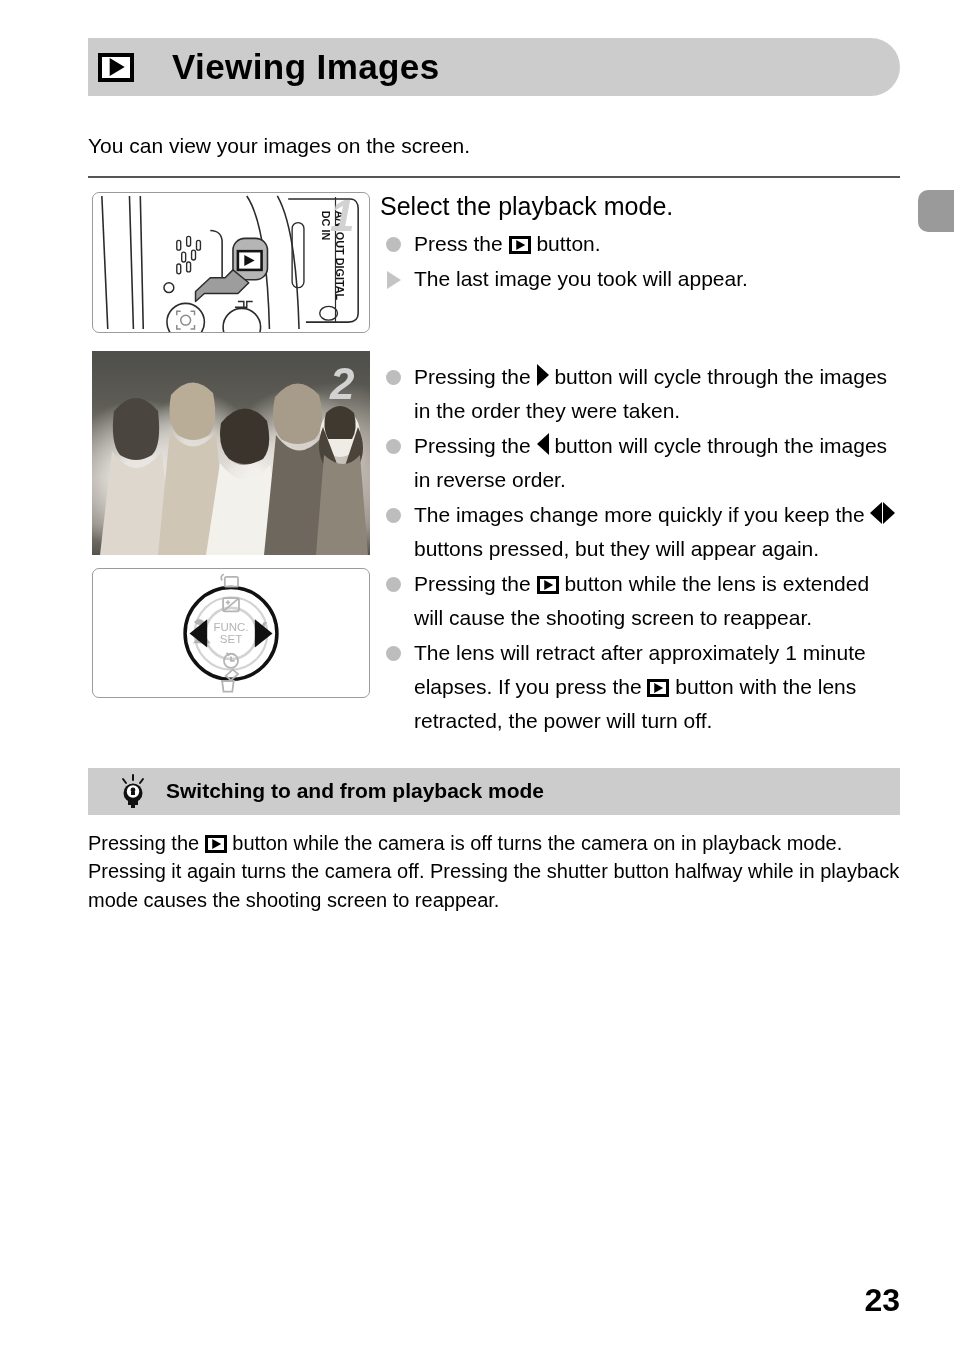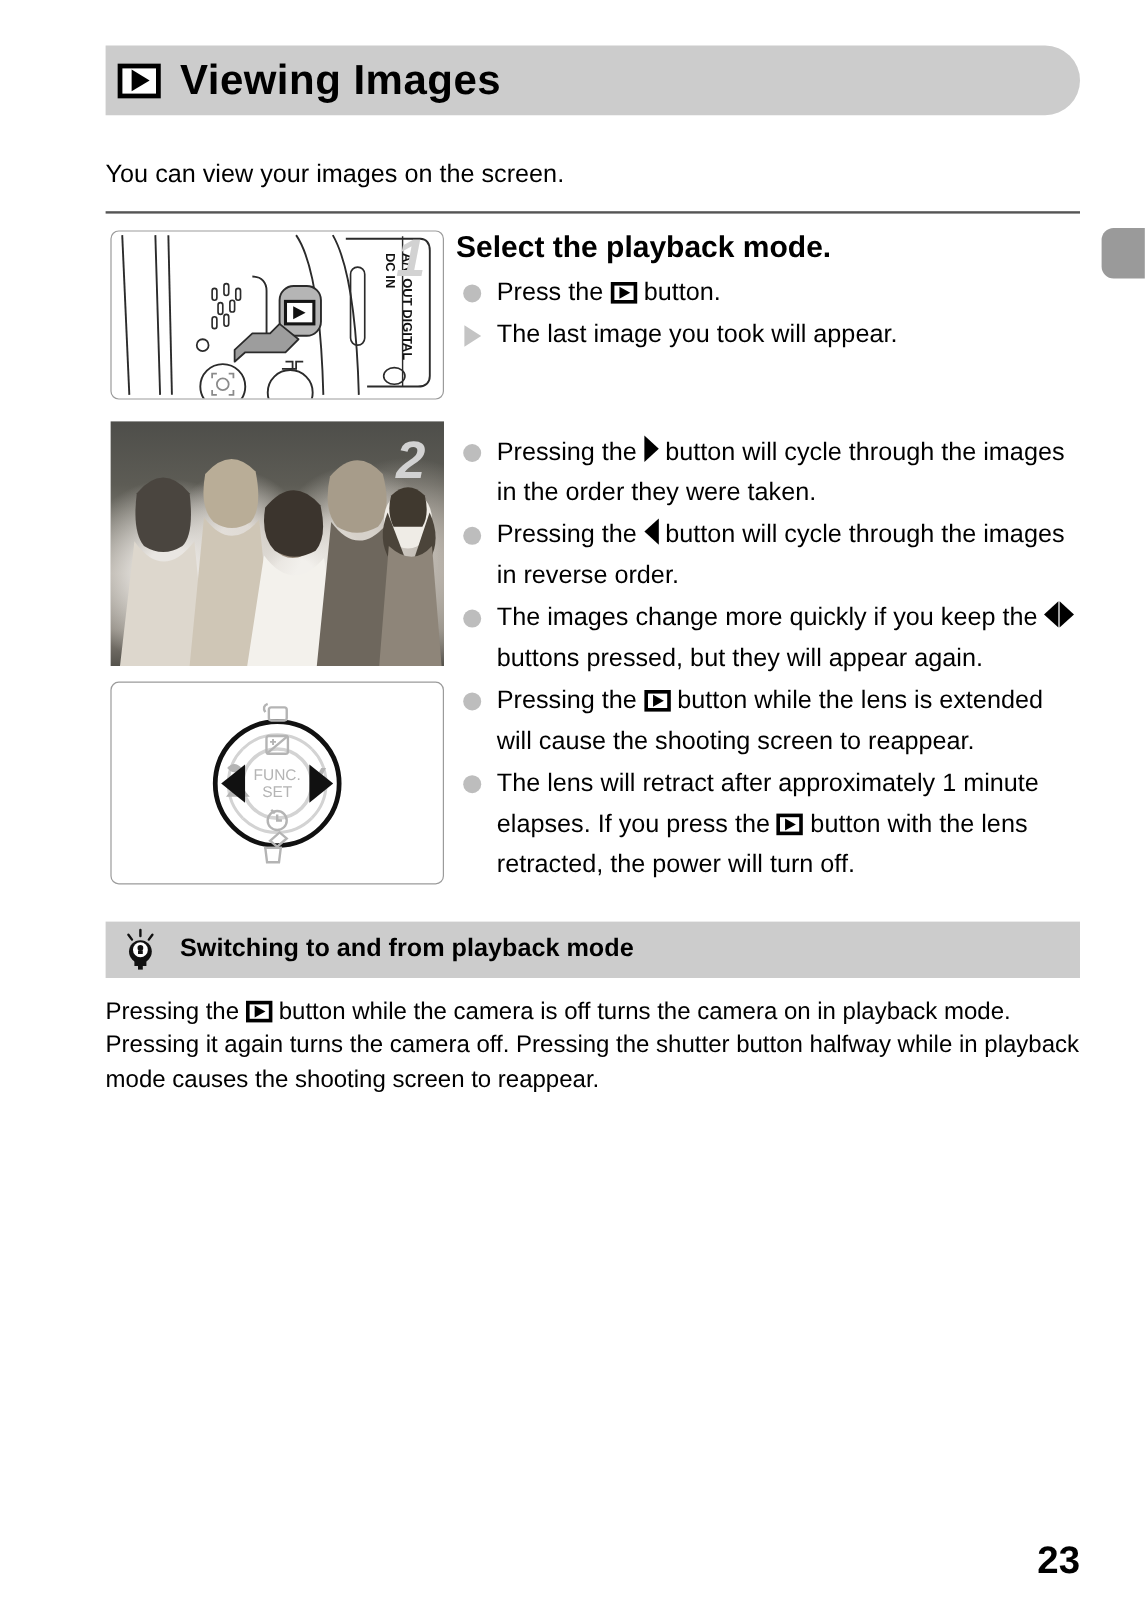--- a/index.html
+++ b/index.html
@@ -38,20 +38,21 @@
   
   .head-bar {
     margin-top: 38px;
     height: 58px;
     background: #cccccc;
     border-radius: 0 29px 29px 0;
     display: flex;
     align-items: center;
     padding-left: 10px;
     box-sizing: border-box;
+    gap: 22px;
   }
   .head-title {
     font-size: 35px;
     font-weight: bold;
     letter-spacing: 0.4px;
     margin-left: 16px;
     white-space: nowrap;
   }
 
   
@@ -130,21 +131,21 @@
   
   .fig {
     box-sizing: border-box;
     border: 1px solid #9b9b9b;
     border-radius: 7px;
     background: #fff;
     overflow: hidden;
   }
   .fig-camera { height: 141px; position: relative; }
   .fig-photo  { margin-top: 18px; height: 204px; border: none; border-radius: 0; }
-  .fig-dial   { margin-top: 13px; height: 169px; position: relative; }
+  .fig-dial   { margin-top: 13px; height: 130px; position: relative; }
 
   .fig svg { display: block; width: 100%; height: 100%; }
 
   
   .photo-box {
     width: 100%; height: 100%;
     background:
       radial-gradient(circle at 18% 62%, #e9e6e2 0 8%, rgba(233,230,226,0) 30%),
       radial-gradient(circle at 38% 48%, #ded9d3 0 7%, rgba(222,217,211,0) 28%),
       radial-gradient(circle at 55% 66%, #f2f0ec 0 10%, rgba(242,240,236,0) 32%),
@@ -161,21 +162,21 @@
     left: -50px;
     top: 2px;
     font-size: 44px;
     font-weight: bold;
     font-style: italic;
     color: #d2d2d2;
     line-height: 1;
   }
   .step-title {
     font-size: 25px;
-    font-weight: bold;
+    font-weight: normal;
     line-height: 1.15;
   }
   .blist { margin-top: 6px; }
   .bitem {
     position: relative;
     padding-left: 34px;
     font-size: 21px;
     line-height: 1.62;
     margin-bottom: 1px;
   }
@@ -198,21 +199,21 @@
   }
   .step2 { margin-top: 64px; }
 
   
   .tip { margin-top: 30px; }
   .tip-head {
     background: #cccccc;
     height: 47px;
     display: flex;
     align-items: center;
-    padding-left: 12px;
+    padding-left: 28px;
     box-sizing: border-box;
   }
   .tip-head-title {
     font-size: 21px;
     font-weight: bold;
     margin-left: 16px;
   }
   .bulb { width: 34px; height: 36px; display: block; }
   .tip-body {
     margin-top: 14px;

